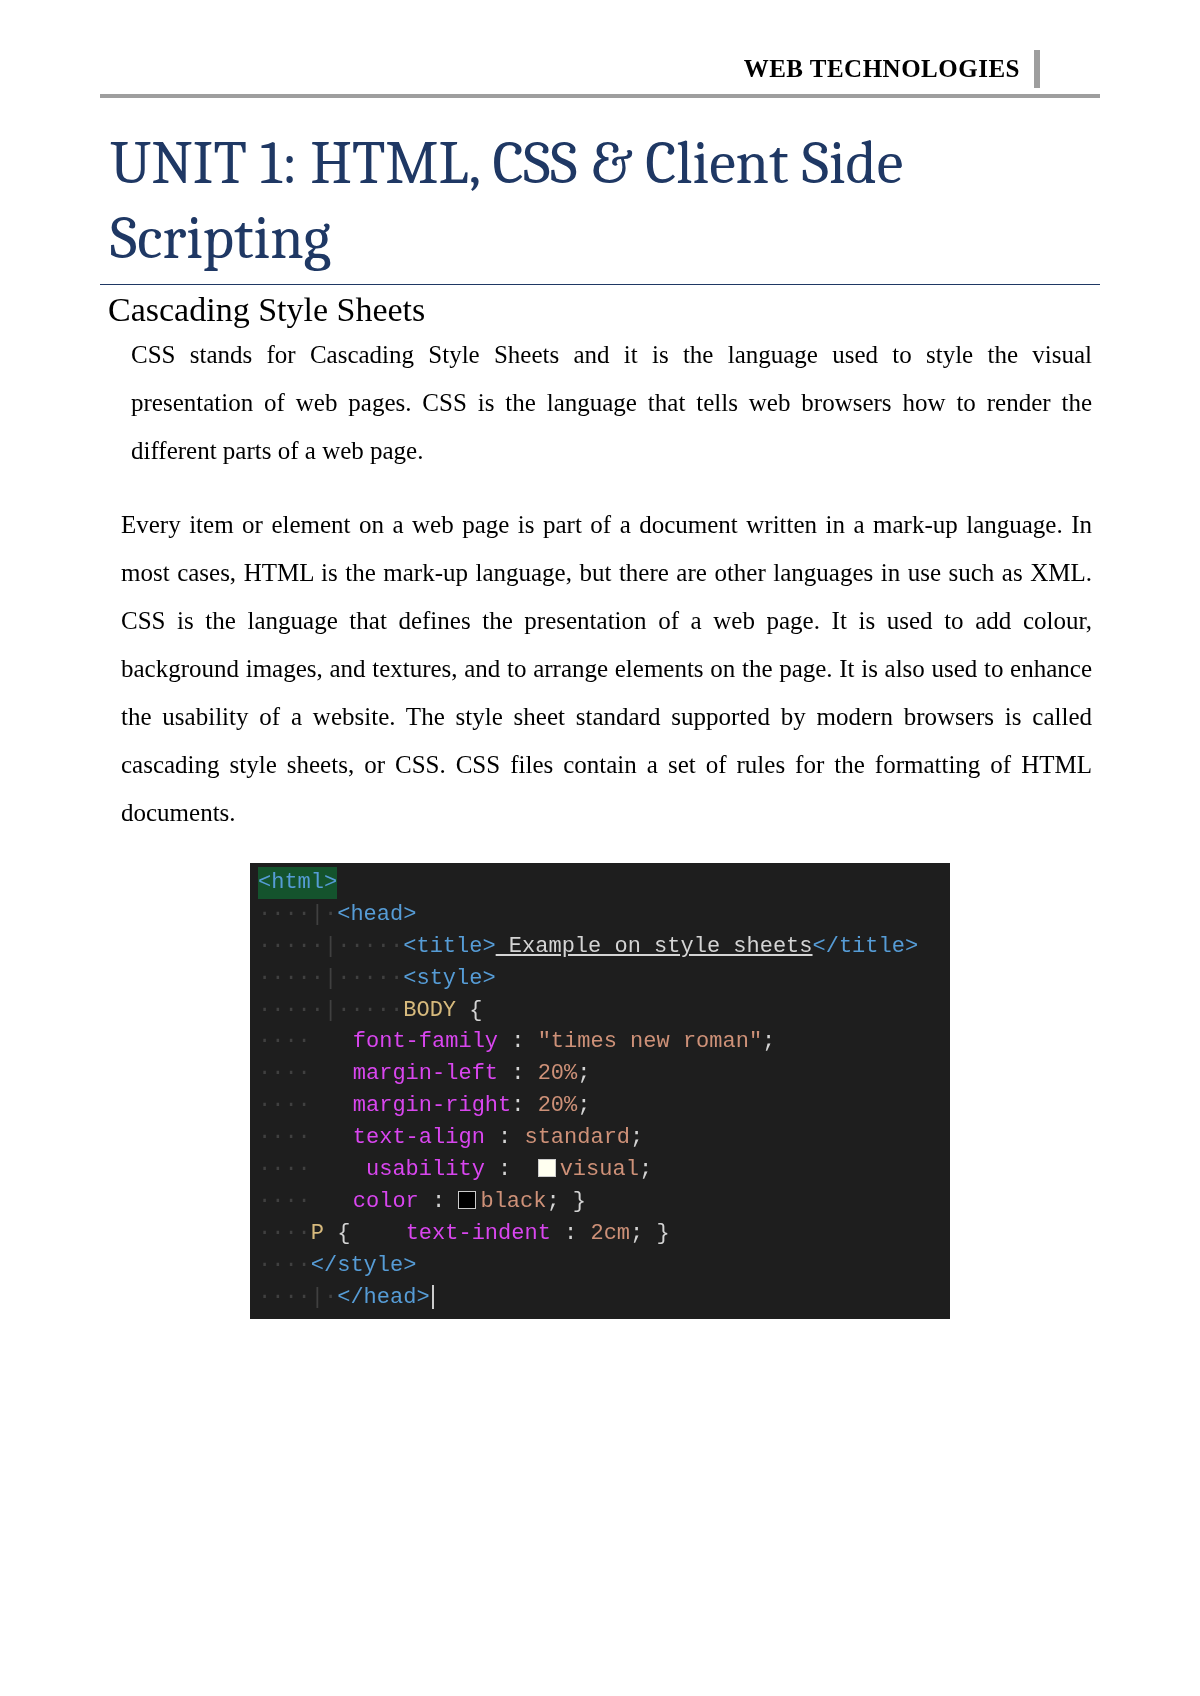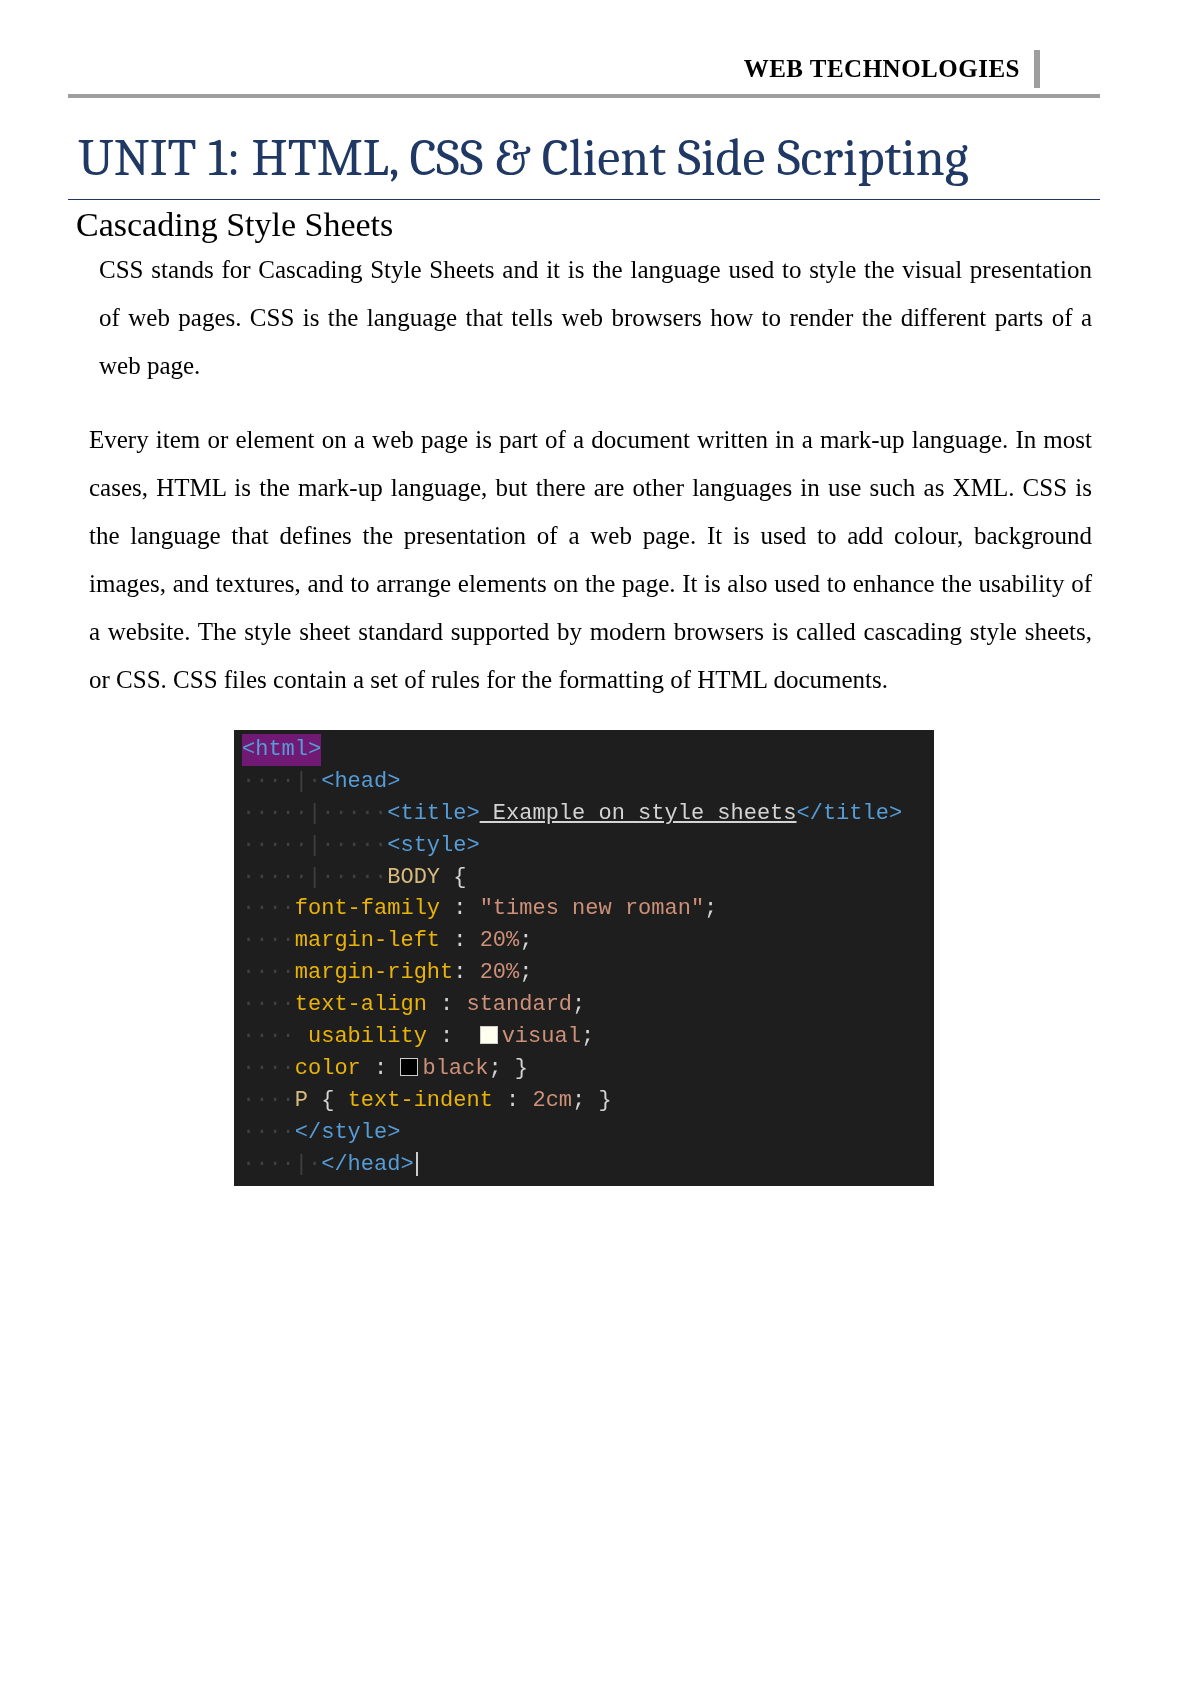--- a/index.html
+++ b/index.html
@@ -6,21 +6,21 @@
     margin: 0;
     padding: 0;
     background: #ffffff;
     width: 1200px;
     font-family: "Times New Roman", Times, serif;
     color: #000;
   }
   .page {
     width: 1200px;
     min-height: 1696px;
-    padding: 50px 100px 50px 68px;
+    padding: 50px 100px 50px 100px;
     box-sizing: border-box;
   }
   .header-area {
     display: flex;
     justify-content: flex-end;
     align-items: center;
     padding-right: 60px;
     margin-bottom: 6px;
   }
   .header-title {
@@ -37,21 +37,21 @@
     margin-left: 14px;
     vertical-align: middle;
   }
   .header-rule {
     height: 4px;
     background: #9e9e9e;
     margin: 4px 0 28px 0;
   }
   .unit-title {
     font-family: Cambria, Georgia, "Times New Roman", serif;
-    font-size: 52px;
+    font-size: 60px;
     color: #1F3864;
     font-weight: 400;
     line-height: 1.25;
     margin: 0 0 6px 0;
     padding: 0 10px 8px 10px;
     border-bottom: 1.5px solid #1F3864;
   }
   .subtitle {
     font-family: "Times New Roman", Times, serif;
     font-size: 34px;
@@ -80,32 +80,32 @@
     line-height: 1.45;
     padding: 4px 8px 6px 8px;
     box-sizing: border-box;
     white-space: pre;
     overflow: hidden;
   }
   .code-block .dots { color: #404040; }
   .code-block .tag { color: #569cd6; }
   .code-block .text { color: #d4d4d4; text-decoration: underline; }
   .code-block .sel { color: #d7ba7d; }
-  .code-block .prop { color: #eab308; }
+  .code-block .prop { color: #d946ef; margin-left: 42px; }
   .code-block .val { color: #ce9178; }
   .code-block .punc { color: #d4d4d4; }
   .swatch {
     display: inline-block;
     width: 16px;
     height: 16px;
     vertical-align: -2px;
     margin-right: 4px;
     border: 1.5px solid #cccccc;
   }
-  .hl-line { background: #701a75; display: inline-block; }
+  .hl-line { background: #14532d; display: inline-block; }
   .cursor {
     display: inline-block;
     width: 2px;
     height: 24px;
     background: #cccccc;
     vertical-align: -6px;
     margin-left: 2px;
   }
 </style>
 </head>

